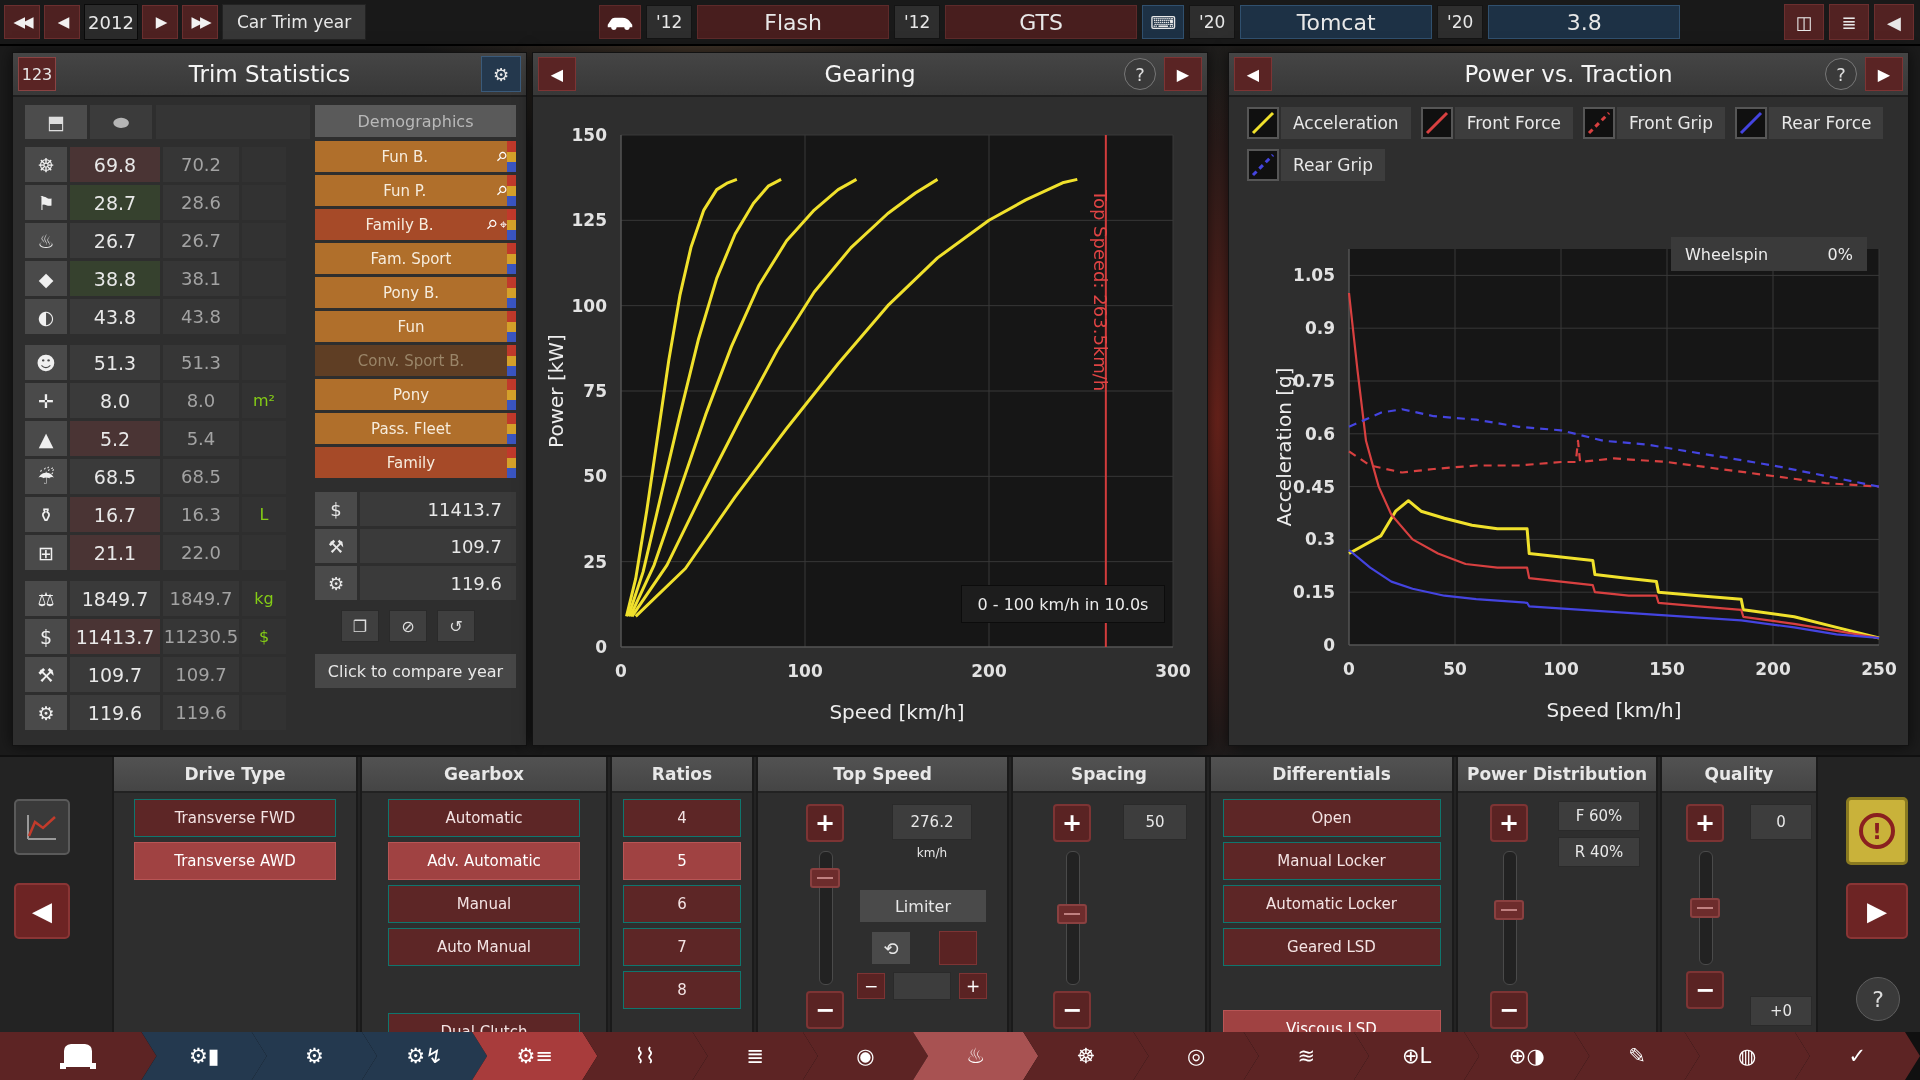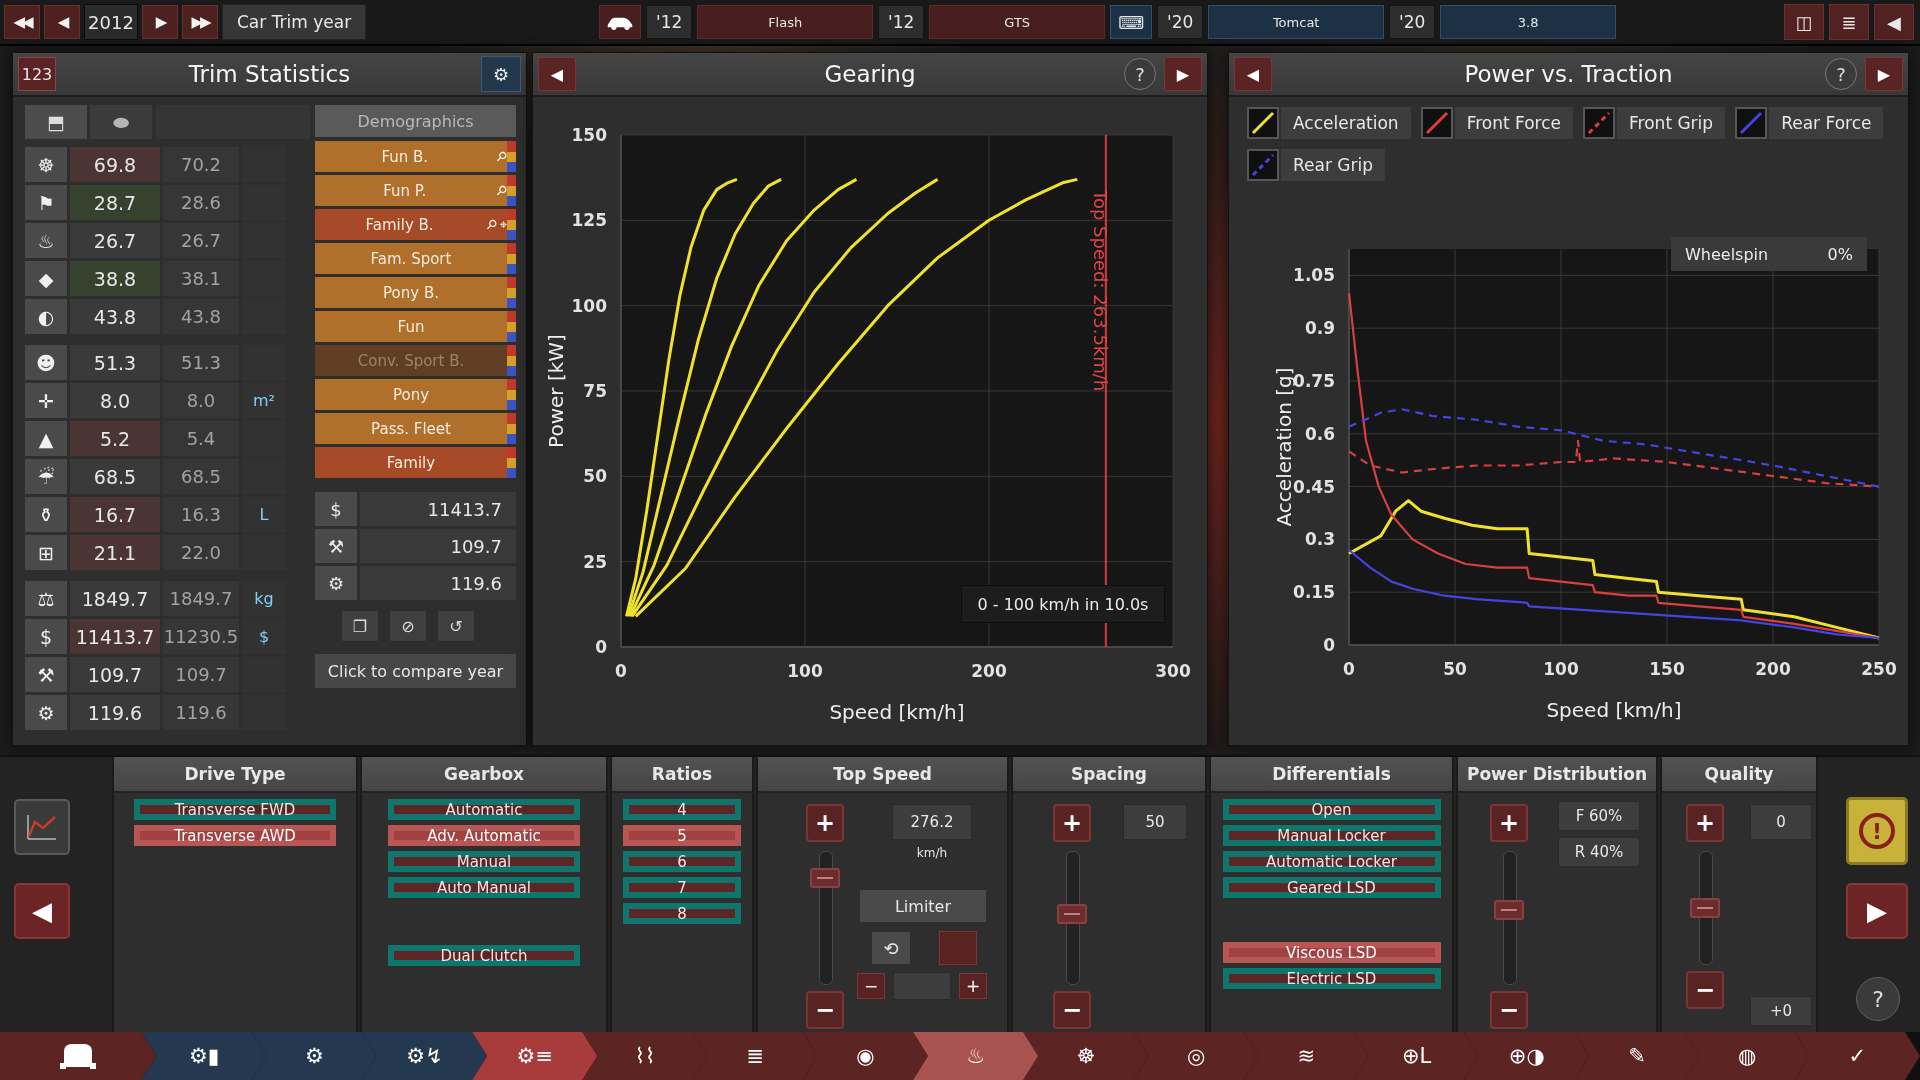--- a/index.html
+++ b/index.html
@@ -11,21 +11,21 @@
       radial-gradient(ellipse 500px 200px at 1500px 60px, rgba(120,90,60,.25), transparent 70%),
       #1b1b1b;}
   
   .topbar{position:absolute;left:0;top:0;width:1920px;height:44px;background:#191919;border-bottom:2px solid #000;display:flex;align-items:center;}
   .tb-btn{width:36px;height:34px;margin-left:4px;background:#4e2121;border:1px solid #6b2f2f;display:flex;align-items:center;justify-content:center;font-size:15px;color:#f2f2f2;letter-spacing:-3px;box-sizing:border-box;}
   .tb-year{min-width:52px;height:34px;margin-left:4px;background:#2b2b2b;border:1px solid #0a0a0a;display:flex;align-items:center;justify-content:center;font-size:18px;}
   .tb-label{height:34px;margin-left:4px;background:#373737;border:1px solid #222;display:flex;align-items:center;padding:0 14px;font-size:17px;}
   .chip{height:34px;margin-left:5px;display:flex;align-items:center;justify-content:center;box-sizing:border-box;}
   .chip.icon{width:42px;font-size:18px;}
   .chip.small{width:46px;background:#2e2e2e;border:1px solid #141414;font-size:17px;}
-  .chip.name{width:176px;font-size:13px;border:1px solid #000;}
+  .chip.name{width:192px;font-size:22px;border:1px solid #000;}
   .sty-red{background:#481e1e;border:1px solid #5d2a2a!important;}
   .sty-blue{background:#1d3145;border:1px solid #30506e!important;}
   .tb-right{margin-left:auto;display:flex;margin-right:6px;}
   .tb-tool{width:38px;height:34px;margin-left:5px;background:#522222;border:1px solid #6b2f2f;display:flex;align-items:center;justify-content:center;font-size:18px;}
   
   .panel{position:absolute;background:#2e2e2e;border:1px solid #121212;box-sizing:border-box;box-shadow:0 0 14px rgba(0,0,0,.6);}
   .panel-header{position:relative;height:44px;background:linear-gradient(#454545,#383838);border-bottom:2px solid #1e1e1e;display:flex;align-items:center;padding:0 5px;box-sizing:border-box;}
   .panel-title{position:absolute;left:0;right:0;text-align:center;font-size:23px;color:#f5f5f5;pointer-events:none;}
   .hdr-btn{width:38px;height:34px;background:#5a2424;border:1px solid #7d3434;display:flex;align-items:center;justify-content:center;font-size:16px;color:#fff;z-index:2;box-sizing:border-box;}
   .hdr-help{width:30px;height:30px;border-radius:50%;background:#3a3a3a;border:1px solid #777;display:flex;align-items:center;justify-content:center;font-size:18px;color:#ddd;margin-right:8px;z-index:2;}
@@ -37,21 +37,21 @@
   .trim-tab{width:62px;height:34px;background:#3b3b3b;display:flex;align-items:center;justify-content:center;font-size:19px;color:#b5b5b5;}
   .trim-tab.sel{background:#4c4c4c;color:#ddd;}
   .trim-tab-filler{width:154px;height:34px;background:#353535;}
   #stats-table{position:absolute;left:12px;top:94px;}
   .stat-row{display:flex;gap:3px;margin-bottom:3px;}
   .stat-row.gap{margin-top:11px;}
   .cell{height:35px;display:flex;align-items:center;justify-content:center;box-sizing:border-box;}
   .c-icon{width:42px;background:#4a4a4a;font-size:19px;color:#f0f0f0;}
   .c-v1{width:90px;font-size:19px;}
   .c-v2{width:76px;background:#363636;color:#a3a3a3;font-size:18px;}
-  .c-unit{width:44px;background:#323232;color:#7dd3fc;font-size:16px;}
+  .c-unit{width:44px;background:#323232;color:#84cc16;font-size:16px;}
   .tone-neutral{background:#3a3a3a;}
   .tone-red{background:#4a3434;}
   .tone-green{background:#36412e;}
   
   #demo-col{position:absolute;left:302px;top:52px;width:201px;}
   .demo-header{height:32px;background:#5a5a5a;color:#b9b9b9;font-size:16px;display:flex;align-items:center;justify-content:center;margin-bottom:4px;}
   .demo-item{height:31px;margin-bottom:3px;display:flex;align-items:center;position:relative;}
   .demo-item .lbl{flex:1;text-align:center;font-size:15px;color:#f6ecdd;white-space:nowrap;}
   .demo-item .stripe{width:9px;height:100%;background:linear-gradient(#c0392b 0 34%,#d4a02a 34% 67%,#3a55c0 67% 100%);}
   .d-orange{background:#b06f2b;}
@@ -77,21 +77,21 @@
   .legend{position:absolute;left:18px;top:10px;width:660px;display:flex;flex-wrap:wrap;gap:10px;}
   .leg-item{display:flex;align-items:center;justify-content:center;}
   .leg-swatch{width:32px;height:32px;background:#101010;border:2px solid #565656;box-sizing:border-box;}
   .leg-label{height:32px;background:#3d3d3d;display:flex;align-items:center;padding:0 12px;font-size:17px;margin-left:2px;}
   
   .controls{position:absolute;left:0;top:755px;width:1920px;height:277px;background:#232323;border-top:2px solid #101010;}
   .col{position:absolute;top:0;height:100%;background:#2e2e2e;box-sizing:border-box;border-left:2px solid #1a1a1a;border-right:2px solid #1a1a1a;}
   .col-header{height:34px;background:linear-gradient(#525252,#454545);border-bottom:2px solid #222;display:flex;align-items:center;justify-content:center;font-size:17px;font-weight:bold;}
   .col-body{position:relative;height:243px;}
   .list{padding-top:6px;}
-  .list-item{height:21px;margin:0 auto 5px auto;background:#5d2626;border:6px solid #0f766e;display:flex;align-items:center;justify-content:center;font-size:15px;color:#f3e3e3;box-sizing:border-box;}
+  .list-item{height:38px;margin:0 auto 5px auto;background:#5d2626;border:1px solid #0f766e;display:flex;align-items:center;justify-content:center;font-size:15px;color:#f3e3e3;box-sizing:border-box;}
   .list-item.sel{background:#a04242;border-color:#b85555;color:#fff;}
   .plus-btn,.minus-btn{position:absolute;width:38px;height:38px;background:#5a2323;border:2px solid #7d3434;border-radius:4px;display:flex;align-items:center;justify-content:center;font-size:24px;font-weight:bold;color:#fff;box-sizing:border-box;}
   .val-box{position:absolute;background:#3d3d3d;border:1px solid #2a2a2a;display:flex;align-items:center;justify-content:center;font-size:15px;box-sizing:border-box;}
   .slider-track{position:absolute;width:12px;background:#222;border:1px solid #4a4a4a;border-radius:6px;}
   .slider-handle{position:absolute;left:-10px;width:30px;height:20px;background:#6d2c2c;border:2px solid #8a4040;border-radius:3px;box-sizing:border-box;}
   .slider-handle::after{content:"";display:block;margin:7px 5px;border-top:2px solid #c08080;}
   .gray-btn{position:absolute;background:#4a4a4a;border:1px solid #2e2e2e;display:flex;align-items:center;justify-content:center;font-size:16px;box-sizing:border-box;}
   .mini-btn{position:absolute;width:28px;height:26px;background:#5a2323;border:1px solid #7d3434;display:flex;align-items:center;justify-content:center;font-size:17px;color:#fff;box-sizing:border-box;}
   .side-btn{position:absolute;display:flex;align-items:center;justify-content:center;box-sizing:border-box;border-radius:5px;}
   

